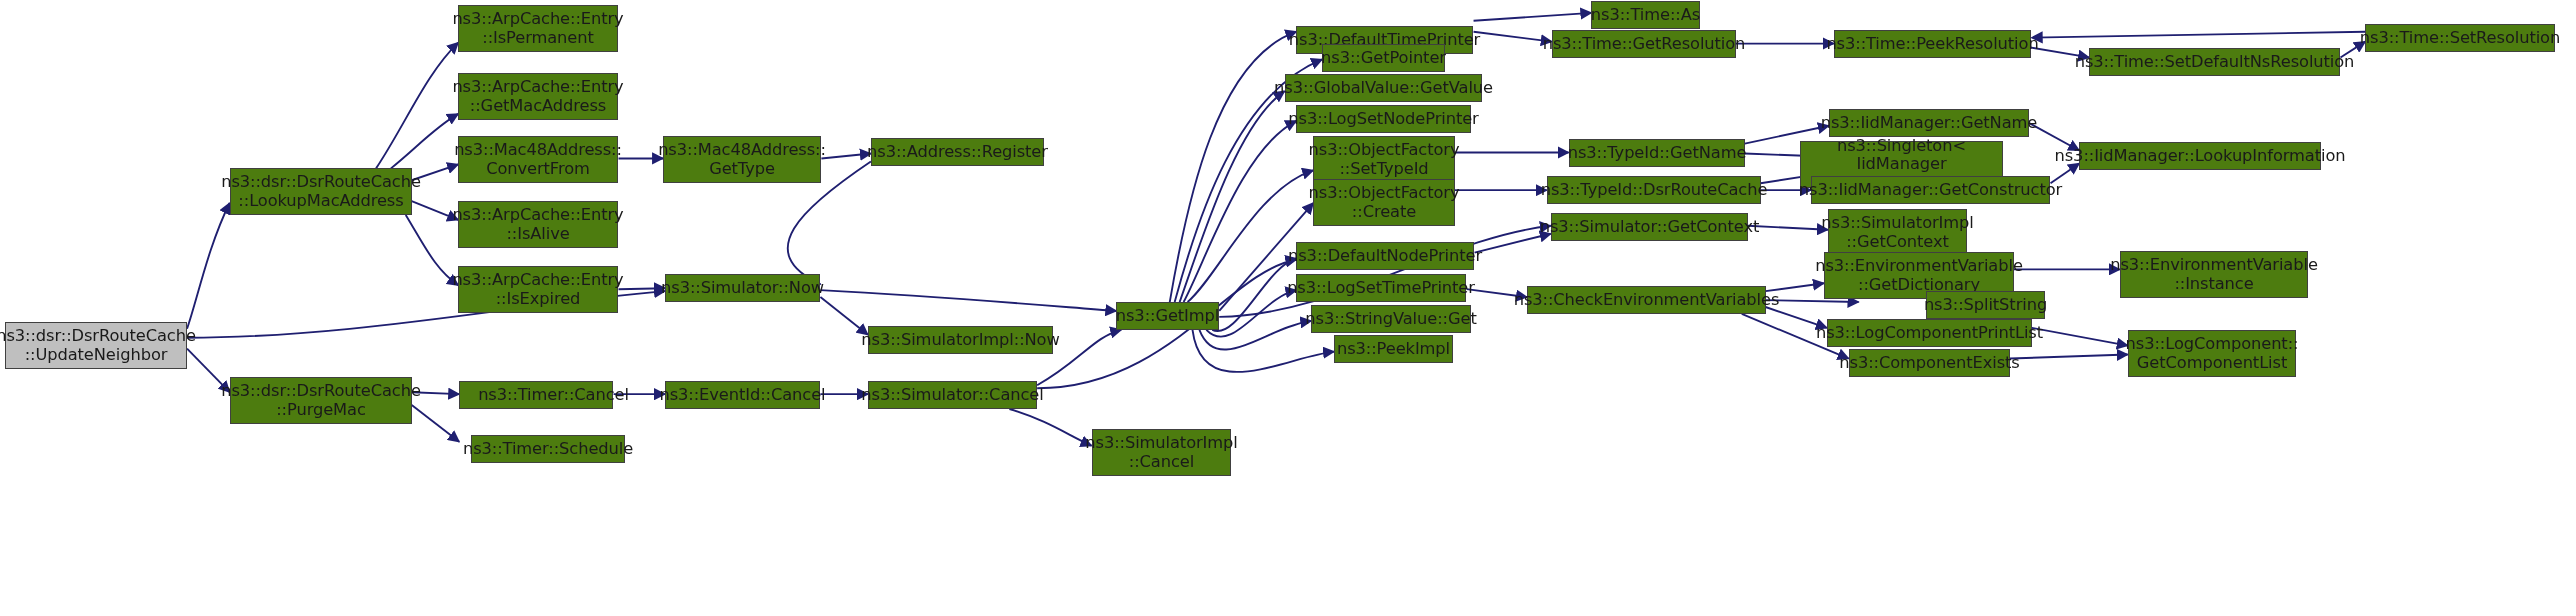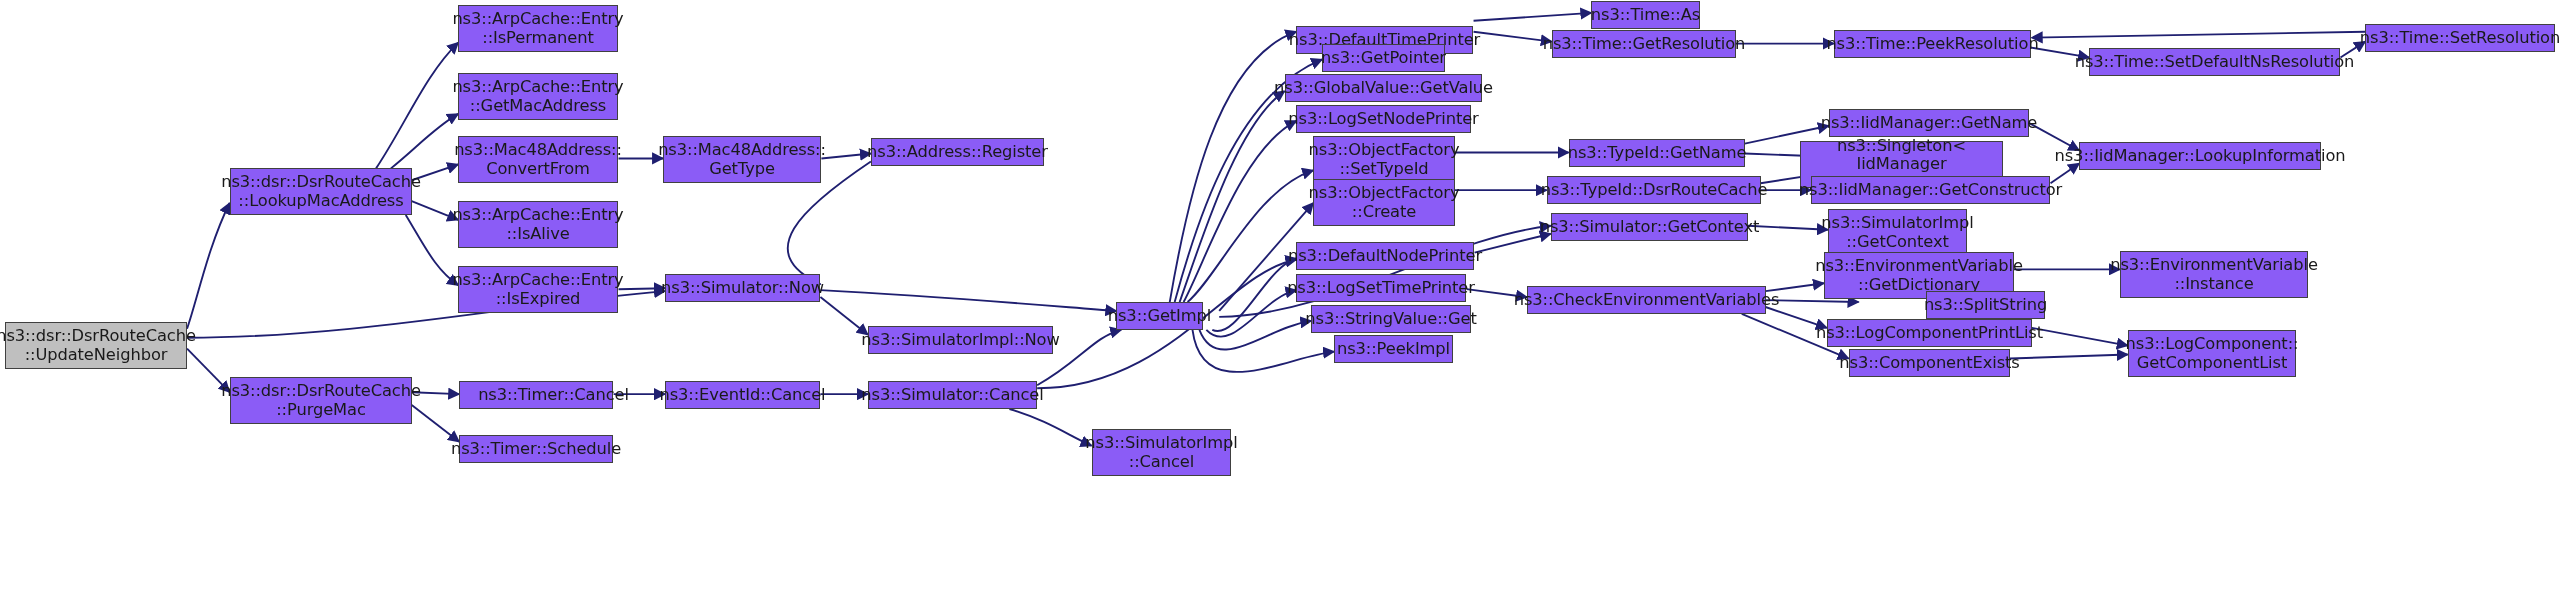--- a/index.html
+++ b/index.html
@@ -1,21 +1,21 @@
 <!DOCTYPE html>
 <html><head>
 <meta charset="utf-8">
 <title>Call Graph</title>
 <style>
   html,body{margin:0;padding:0;background:#ffffff;}
   #canvas{position:relative;width:2576px;height:617px;background:#ffffff;
           font-family:"DejaVu Sans","Liberation Sans",sans-serif;}
   svg.edges{position:absolute;left:0;top:0;width:2576px;height:617px;overflow:visible;}
   .node{position:absolute;box-sizing:border-box;
-        background:#8b5cf6;border:1.6px solid #404040;
+        background:#4d7c0f;border:1.6px solid #404040;
         display:flex;align-items:center;justify-content:center;
         text-align:center;line-height:1.12;color:#1a1a1a;
         font-size:16.3px;letter-spacing:-0.1px;padding:0 5px;}
   .node.root{background:#bfbfbf;border-color:#404040;}
   .node span{display:block;white-space:pre-line;}
 </style>
 </head>
 <body>
 
 <div id="canvas">
@@ -126,34 +126,34 @@
       <div class="node" style="left: 868px; top: 326px; width: 185px; height: 28px;">
         <span>ns3::SimulatorImpl::Now</span>
       </div>
       <div class="node" style="left: 230px; top: 377px; width: 182px; height: 47px;">
         <span>ns3::dsr::DsrRouteCache
 ::PurgeMac</span>
       </div>
       <div class="node" style="left: 459px; top: 381px; width: 154px; height: 28px; padding-left: 40px;">
         <span>ns3::Timer::Cancel</span>
       </div>
-      <div class="node" style="left: 459px; top: 435px; width: 154px; height: 28px;">
+      <div class="node" style="left: 471px; top: 435px; width: 154px; height: 28px;">
         <span>ns3::Timer::Schedule</span>
       </div>
       <div class="node" style="left: 665px; top: 381px; width: 155px; height: 28px;">
         <span>ns3::EventId::Cancel</span>
       </div>
       <div class="node" style="left: 868px; top: 381px; width: 169px; height: 28px;">
         <span>ns3::Simulator::Cancel</span>
       </div>
       <div class="node" style="left: 1092px; top: 429px; width: 139px; height: 47px;">
         <span>ns3::SimulatorImpl
 ::Cancel</span>
       </div>
-      <div class="node" style="left: 1116px; top: 302px; width: 87px; height: 28px;">
+      <div class="node" style="left: 1116px; top: 302px; width: 103px; height: 28px;">
         <span>ns3::GetImpl</span>
       </div>
       <div class="node" style="left: 1296px; top: 14px; width: 177px; height: 28px; margin-top: 12px;">
         <span>ns3::DefaultTimePrinter</span>
       </div>
       <div class="node" style="left: 1322px; top: 44px; width: 123px; height: 28px;">
         <span>ns3::GetPointer</span>
       </div>
       <div class="node" style="left: 1285px; top: 74px; width: 197px; height: 28px;">
         <span>ns3::GlobalValue::GetValue</span>

